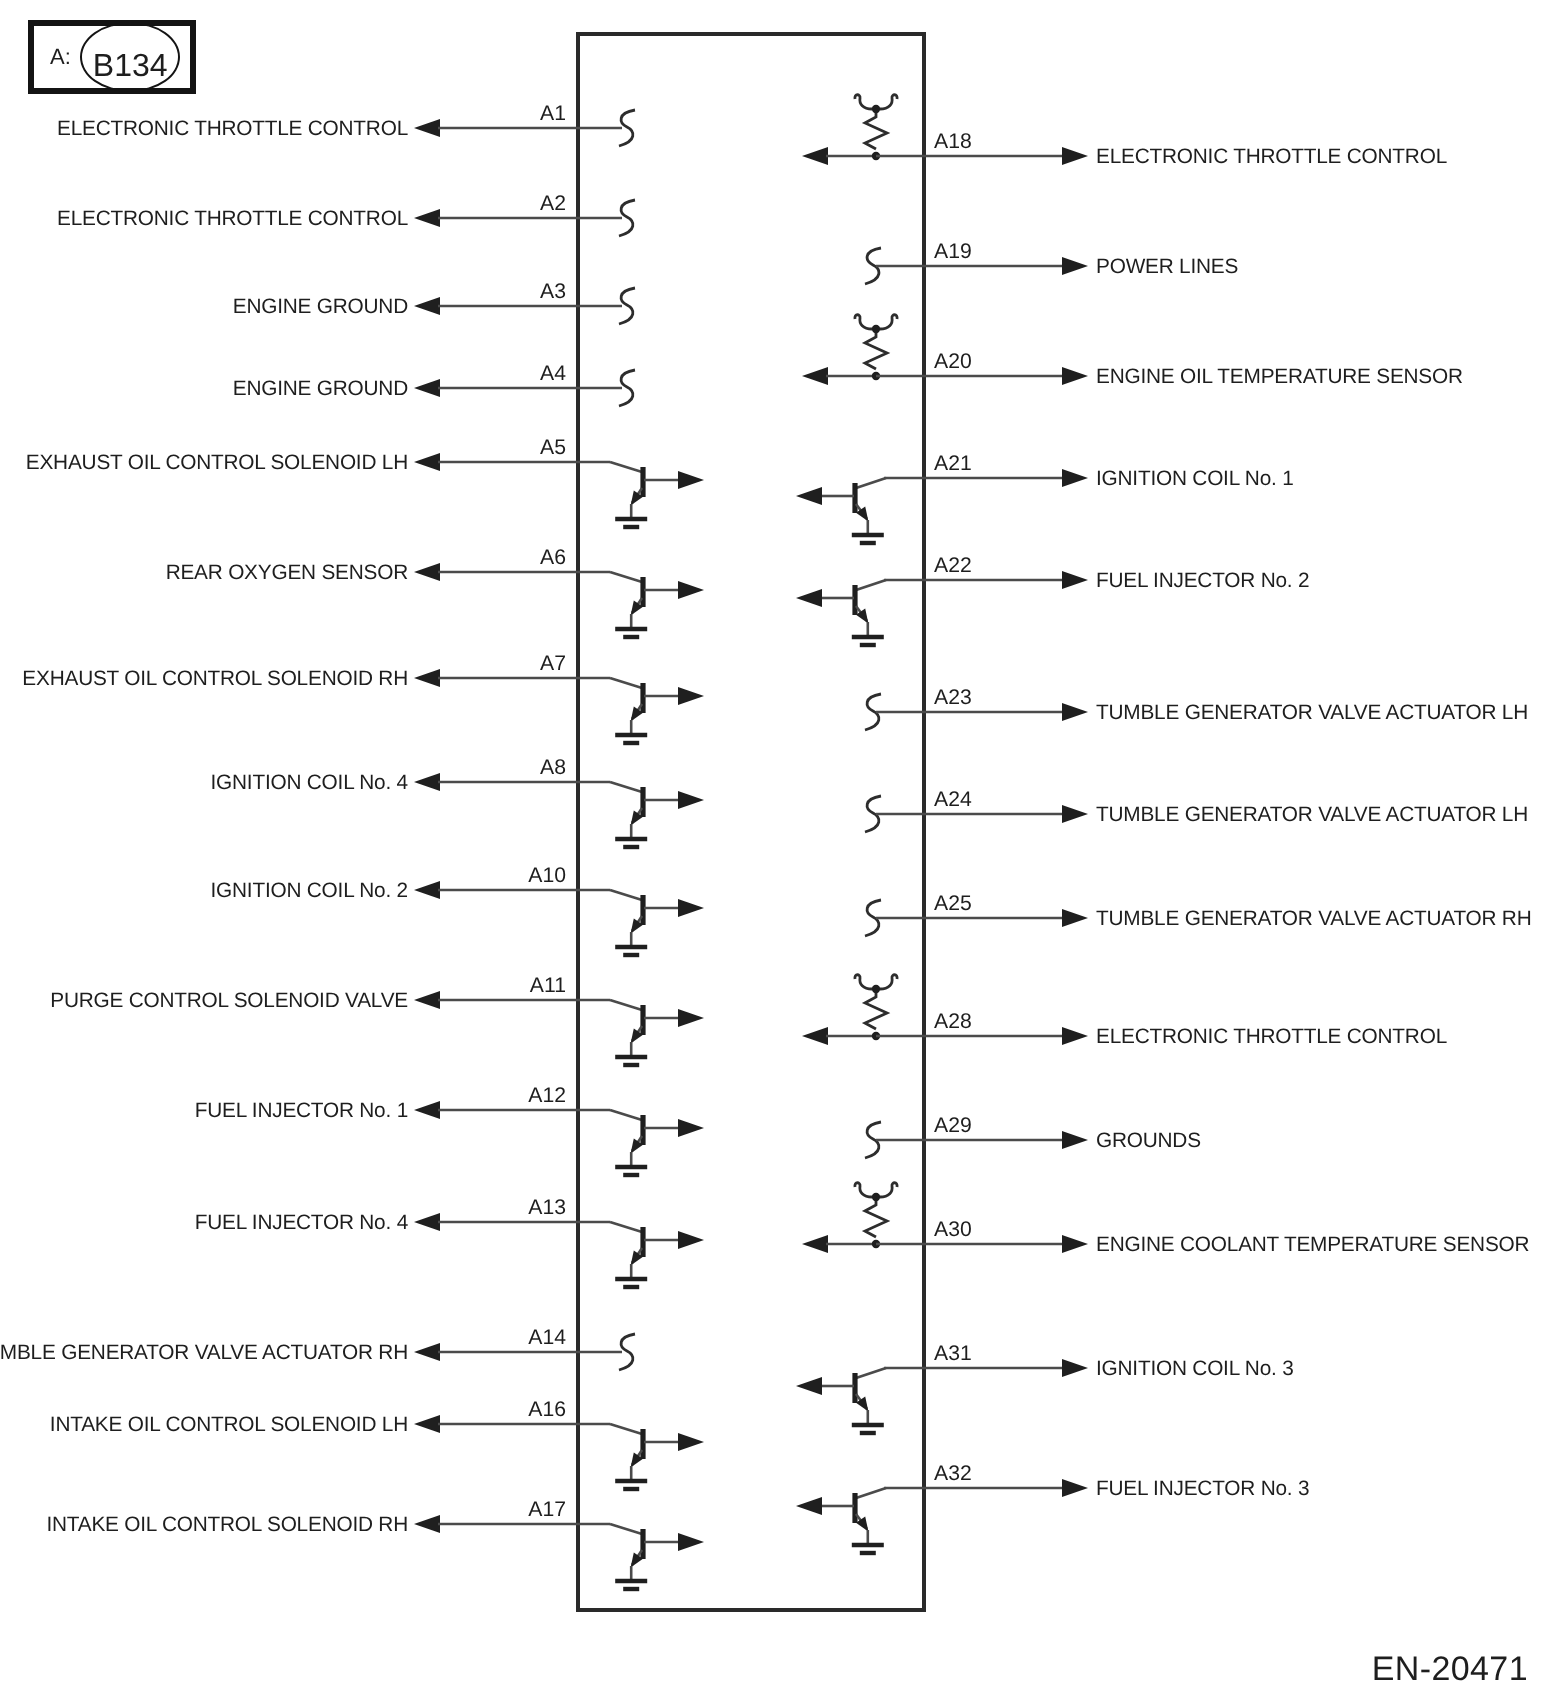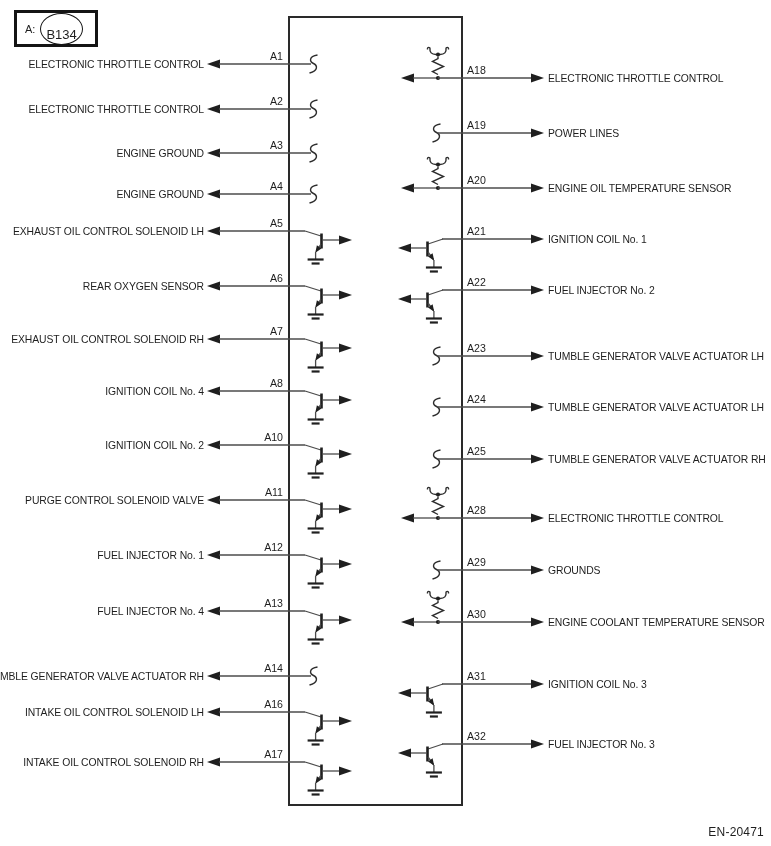--- a/index.html
+++ b/index.html
@@ -26,27 +26,27 @@
   .dot{fill:#1f1f1f;stroke:none;}
   .ecm-rect{fill:none;stroke:#2a2a2a;stroke-width:2;}
   .ref-box{
     position:absolute;left:14px;top:10px;width:84px;height:37px;
     border:3px solid #141414;box-sizing:border-box;
     display:flex;align-items:center;gap:5px;padding-left:8px;
     background:var(--bg);
   }
   .ref-prefix{font-size:11px;color:var(--ink);}
   .ref-oval{
-    font-size:13px;color:var(--ink);line-height:1;
+    font-size:16px;color:var(--ink);line-height:1;
     border:1.7px solid #141414;border-radius:50%;
     padding:14px 5px 3px;
   }
   .doc-code{
     position:absolute;right:7px;top:825px;
-    font-size:12px;color:var(--ink);letter-spacing:0.2px;
+    font-size:17px;color:var(--ink);letter-spacing:0.2px;
   }
 </style>
 </head>
 <body>
 
 <div class="stage">
 
   <svg id="diagram" class="diagram-svg" width="771" height="846">
       <rect x="289" y="17" width="173" height="788" class="ecm-rect"></rect>
       <g>

